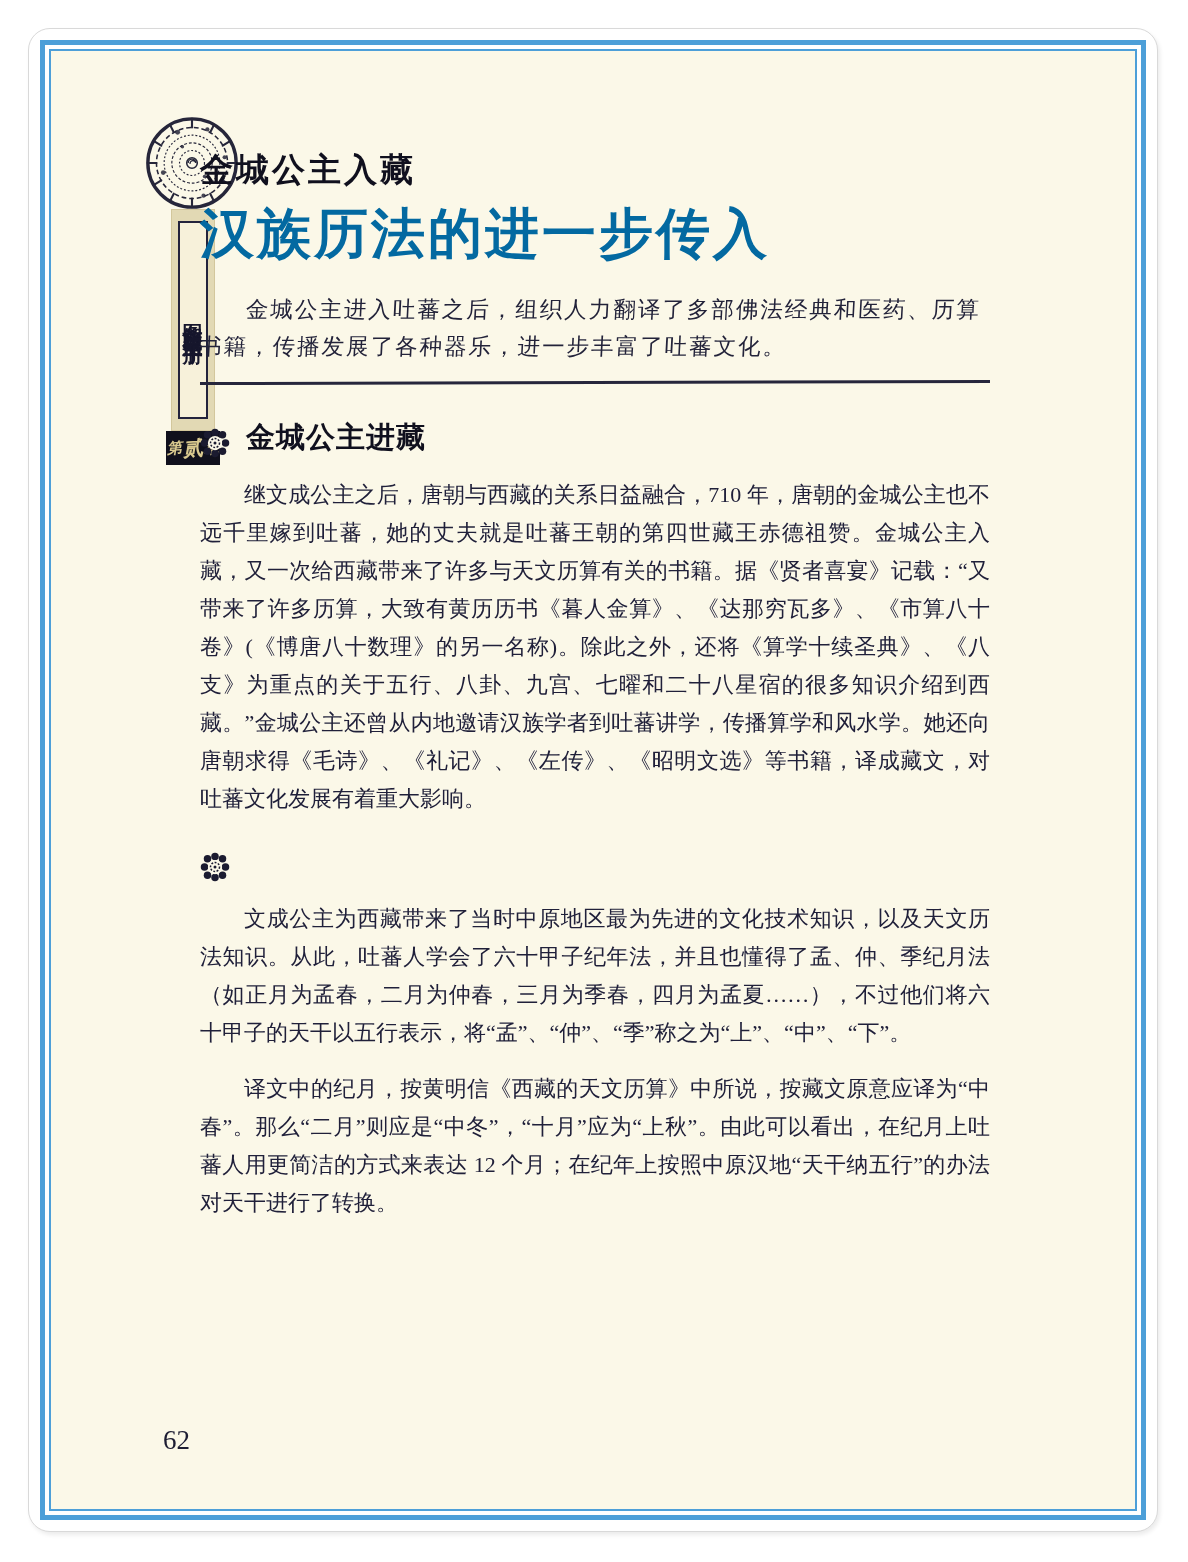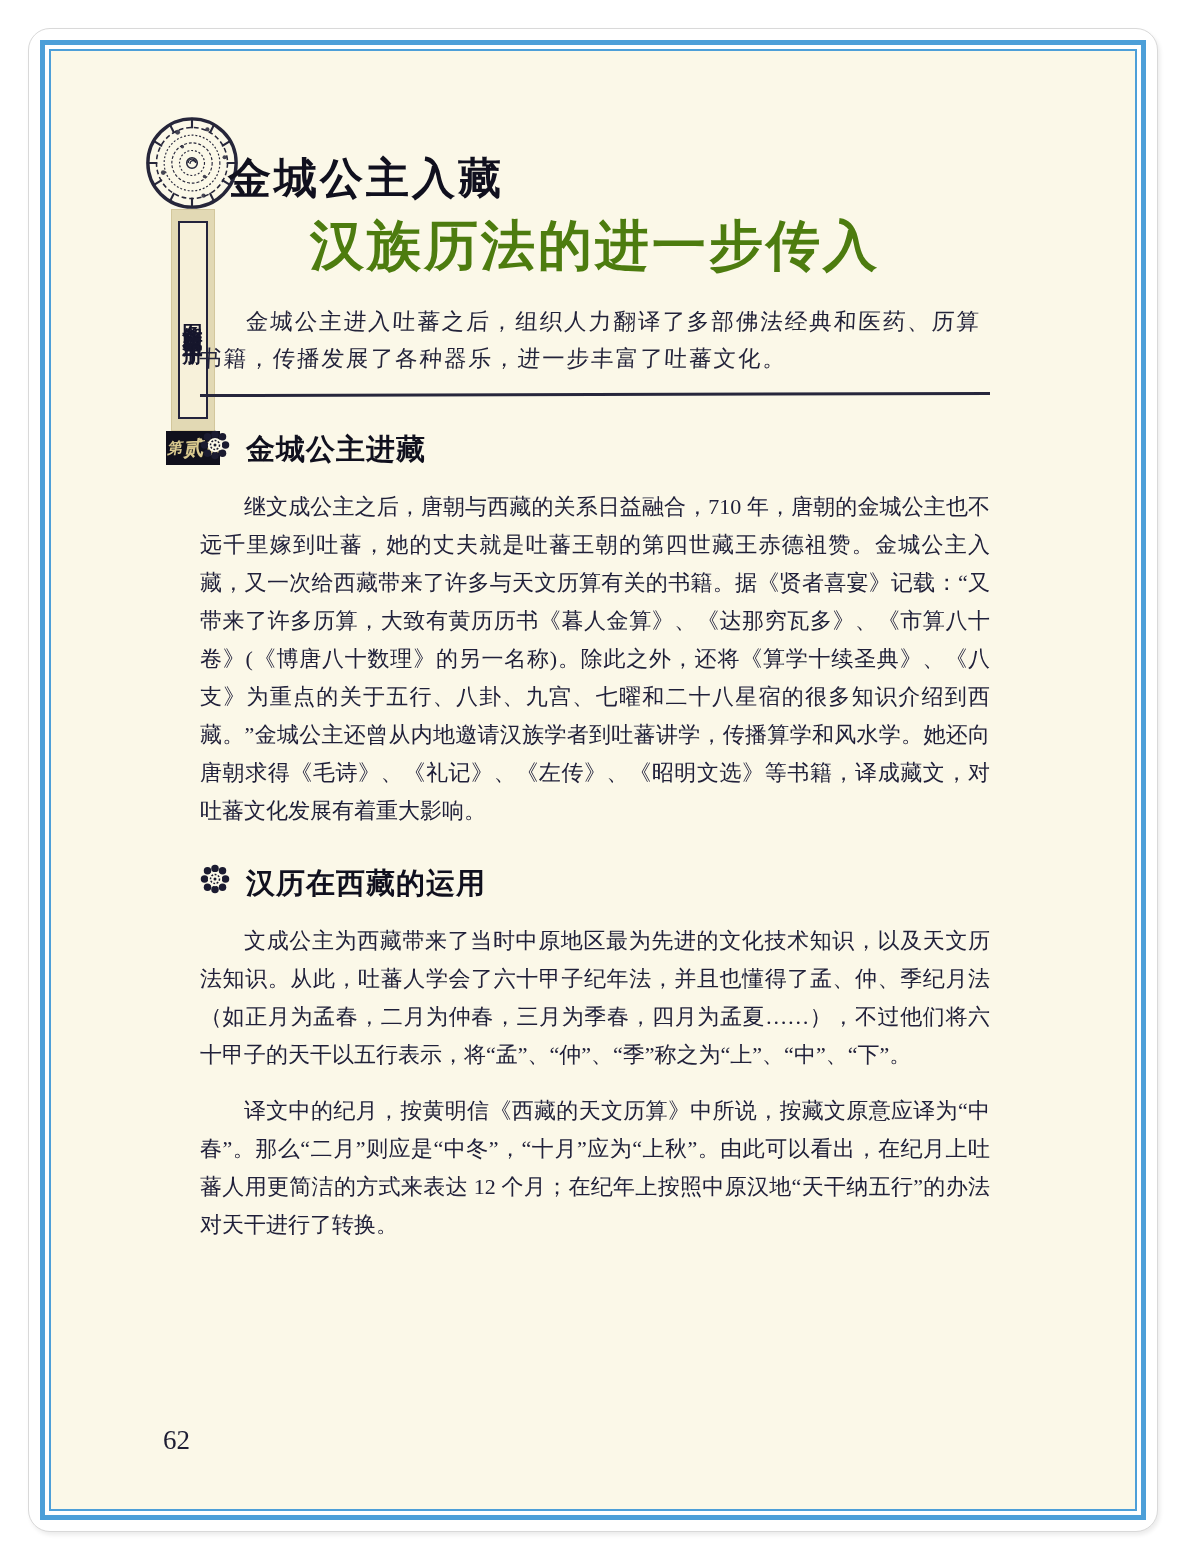--- a/index.html
+++ b/index.html
@@ -101,56 +101,54 @@
   }
   .chapter-badge .big { font-size: 20px; }
 
   
   .main {
     position: absolute;
     left: 149px; top: 102px;
     width: 790px;
   }
   .kicker {
-    font-family: Liberation Serif, serif;
-    font-weight: bold;
-    font-size: 43px;
+    font-family: Liberation Mono, monospace;
+    font-weight: bold;
+    font-size: 33px;
     letter-spacing: 3px;
     color: #10101e;
     line-height: 1.2;
-    margin-left: 28px;
   }
   .title {
     margin: 10px 0 4px 0;
     font-family: "Liberation Serif", serif;
     font-weight: bold;
     font-size: 54px;
     letter-spacing: 3px;
-    color: #4d7c0f;
+    color: #0369a1;
     line-height: 1.15;
-    text-align: center;
   }
   .lead {
     margin: 26px 0 0 0;
     font-size: 22.5px;
     line-height: 37px;
     text-indent: 2em;
     letter-spacing: 2px;
     color: #23233a;
     transform: skewX(-3deg);
   }
   .divider {
     margin-top: 16px;
     border-bottom: 3px solid #26263c;
     transform: rotate(-0.15deg);
   }
   .section { margin-top: 34px; }
   .section-heading {
     display: flex;
-    align-items: flex-start;
+    align-items: flex-end;
     gap: 16px;
     font-family: "Liberation Sans", sans-serif;
     font-weight: bold;
     font-size: 29px;
     color: #10101e;
     letter-spacing: 1px;
   }
   .rosette { width: 30px; height: 30px; flex: 0 0 auto; }
   .body-p {
     margin: 18px 0 0 0;
@@ -261,21 +259,20 @@
                     <circle cx="30" cy="31" r="5"></circle>
                   <circle cx="20" cy="34" r="5"></circle>
                     <circle cx="10" cy="31" r="5"></circle>
                   <circle cx="6" cy="20" r="5"></circle>
                     <circle cx="10" cy="9" r="5"></circle>
                 </g>
                 <circle cx="20" cy="20" r="9.5" fill="#fbf8e8"></circle>
                 <circle cx="20" cy="20" r="6" fill="none" stroke="#1b1b30" stroke-width="2" stroke-dasharray="2.5 2"></circle>
                 <circle cx="20" cy="20" r="2" fill="#1b1b30"></circle>
               </svg>
-              <span>汉历在西藏的运用</span>
             </div>
             <p class="body-p">文成公主为西藏带来了当时中原地区最为先进的文化技术知识，以及天文历法知识。从此，吐蕃人学会了六十甲子纪年法，并且也懂得了孟、仲、季纪月法（如正月为孟春，二月为仲春，三月为季春，四月为孟夏……），不过他们将六十甲子的天干以五行表示，将“孟”、“仲”、“季”称之为“上”、“中”、“下”。</p>
             <p class="body-p">译文中的纪月，按黄明信《西藏的天文历算》中所说，按藏文原意应译为“中春”。那么“二月”则应是“中冬”，“十月”应为“上秋”。由此可以看出，在纪月上吐蕃人用更简洁的方式来表达 12 个月；在纪年上按照中原汉地“天干纳五行”的办法对天干进行了转换。</p>
 
           </div>
         </div>
 
         <div class="page-number">62</div>
 
       </div>

